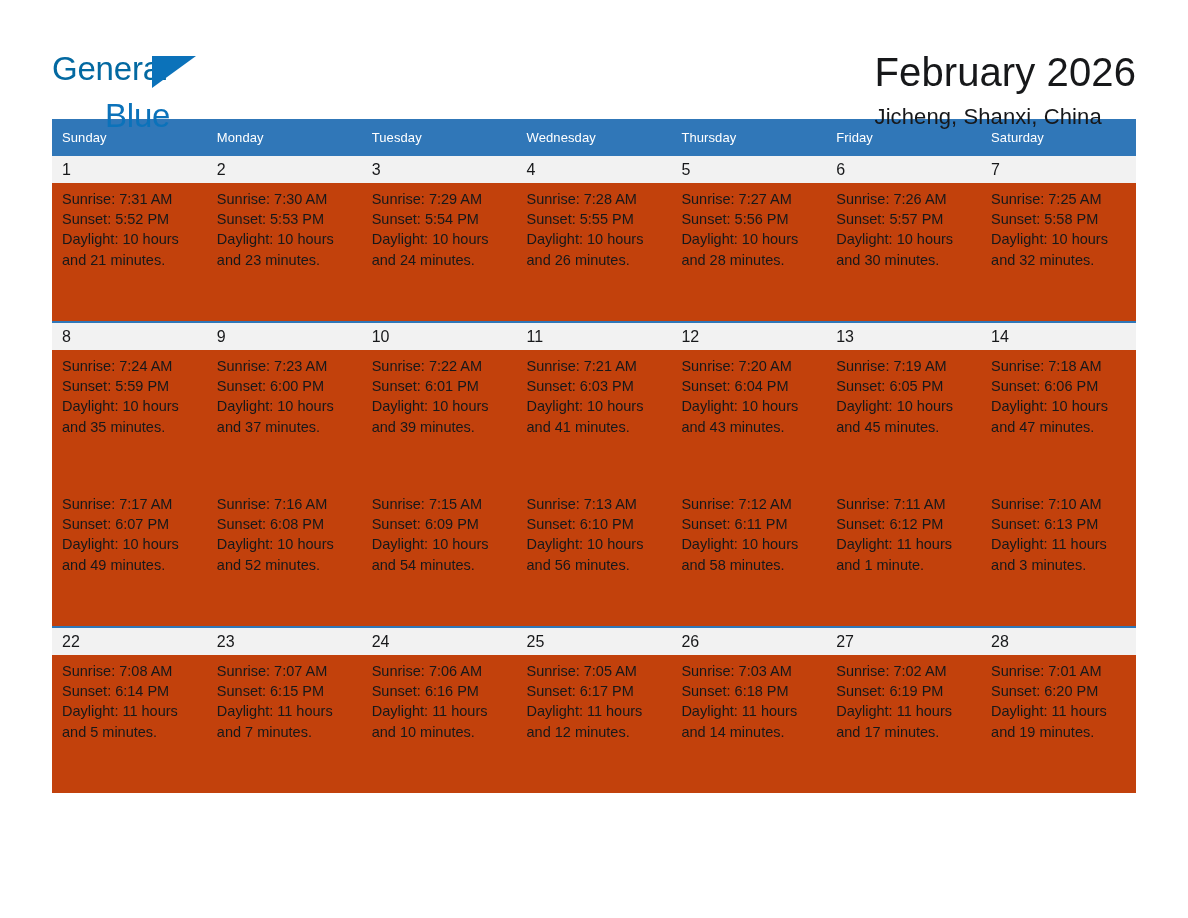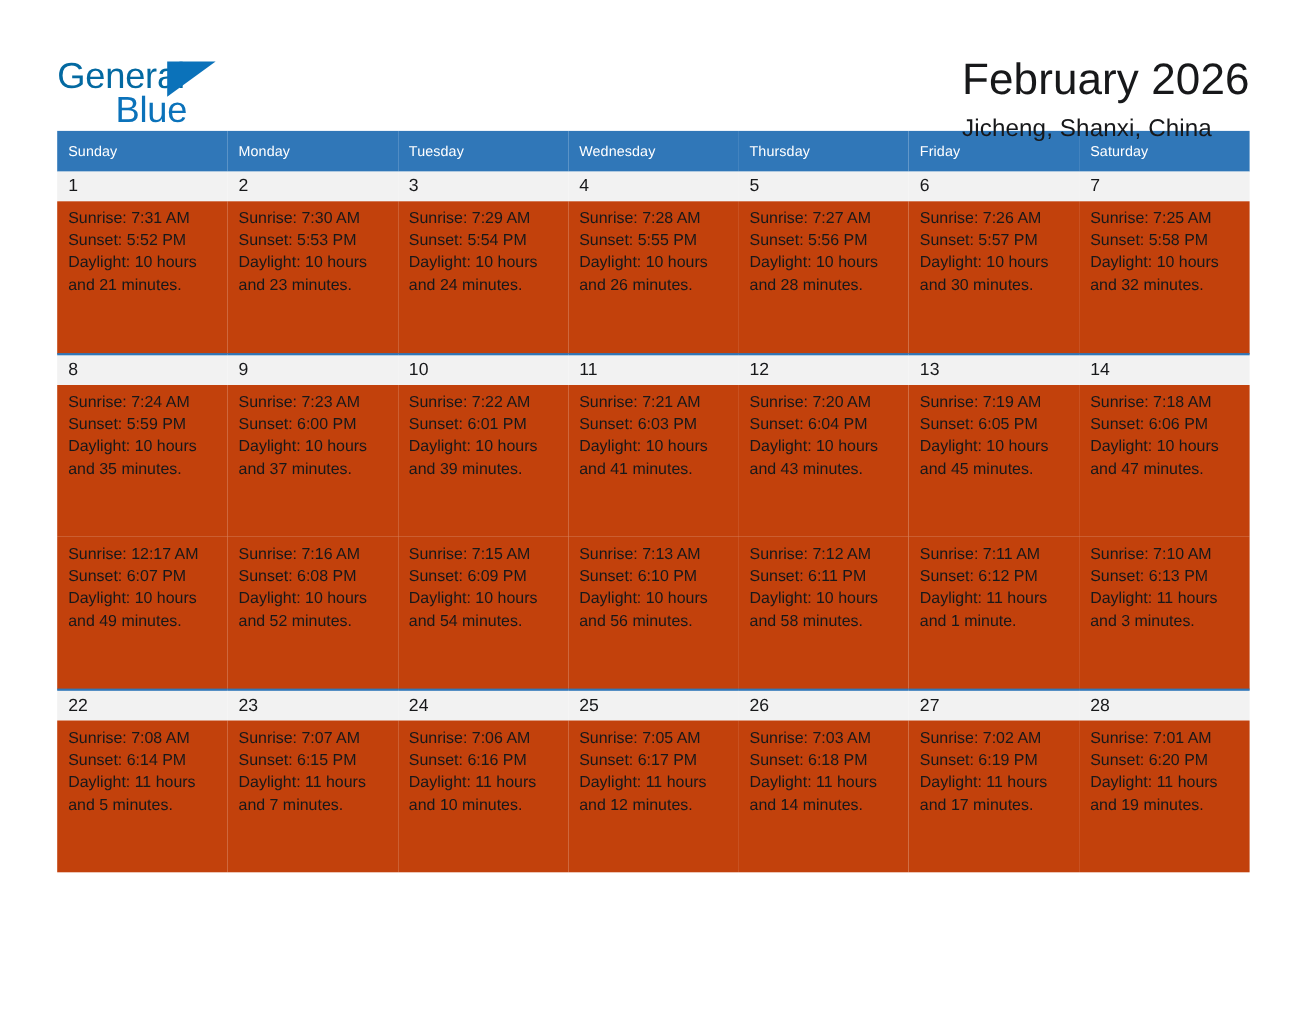--- a/index.html
+++ b/index.html
@@ -40,21 +40,21 @@
     position: absolute;
     left: 0;
     top: 4px;
     font-size: 33px;
     color: #0369a1;
     letter-spacing: -0.2px;
   }
   .logo-blue {
     position: absolute;
     left: 53px;
-    top: 35px;
+    top: 51px;
     font-size: 33px;
     color: #0b72ba;
     letter-spacing: -0.2px;
   }
   .logo-triangle {
     position: absolute;
     left: 100px;
     top: 8px;
     width: 0;
     height: 0;
@@ -238,21 +238,21 @@
             <div class="line">Daylight: 10 hours and 45 minutes.</div>
           </td>
           <td>
             <div class="line">Sunrise: 7:18 AM</div>
             <div class="line">Sunset: 6:06 PM</div>
             <div class="line">Daylight: 10 hours and 47 minutes.</div>
           </td>
         </tr>
         <tr class="info-row">
           <td>
-            <div class="line">Sunrise: 12:17 AM</div>
+            <div class="line">Sunrise: 7:17 AM</div>
             <div class="line">Sunset: 6:07 PM</div>
             <div class="line">Daylight: 10 hours and 49 minutes.</div>
           </td>
           <td>
             <div class="line">Sunrise: 7:16 AM</div>
             <div class="line">Sunset: 6:08 PM</div>
             <div class="line">Daylight: 10 hours and 52 minutes.</div>
           </td>
           <td>
             <div class="line">Sunrise: 7:15 AM</div>

